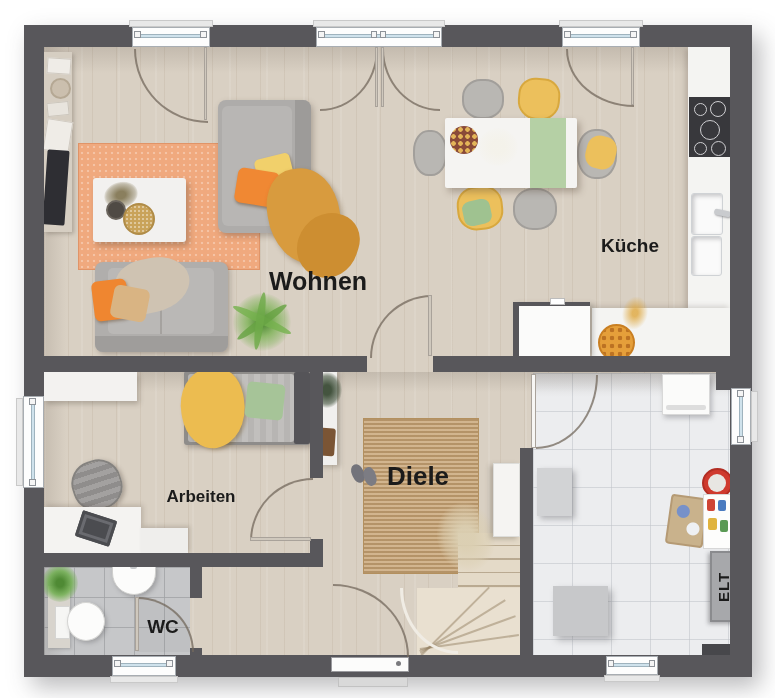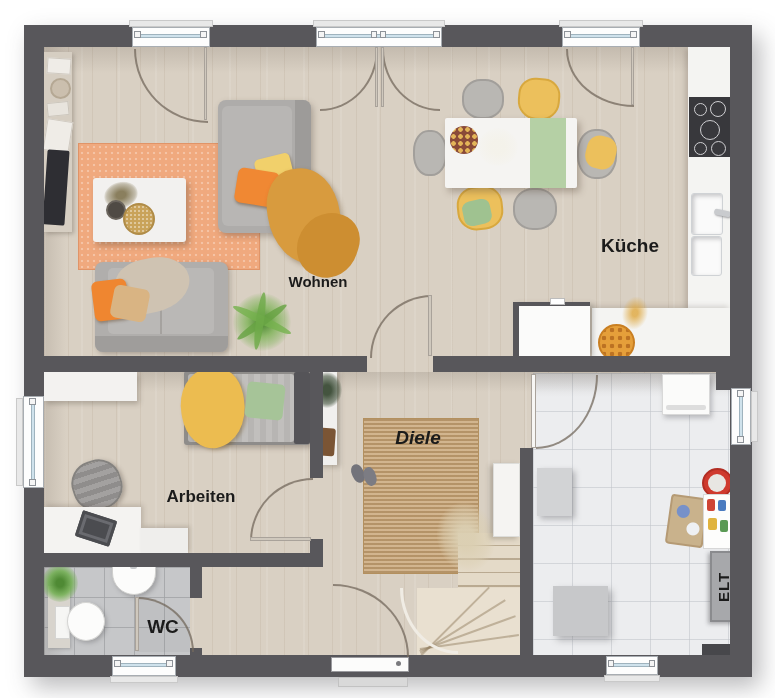--- a/index.html
+++ b/index.html
@@ -245,20 +245,20 @@
   <div class="arc" style="left:370px;top:295px;width:60px;height:61px;border-top-width:2px;border-left-width:2px;border-top-left-radius:100%;"></div>
   <div class="leaf" style="left:428px;top:295px;width:4px;height:61px;"></div>
   <div class="arc" style="left:250px;top:478px;width:61px;height:61px;border-top-width:2px;border-left-width:2px;border-top-left-radius:100%;"></div>
   <div class="leaf" style="left:250px;top:537px;width:61px;height:4px;"></div>
   <div class="arc" style="left:137px;top:597px;width:55px;height:53px;border-top-width:2px;border-right-width:2px;border-top-right-radius:100%;background:rgba(70,70,75,.05);"></div>
   <div class="leaf" style="left:135px;top:597px;width:4px;height:54px;"></div>
   <div class="arc" style="left:536px;top:375px;width:60px;height:72px;border-right-width:2px;border-bottom-width:2px;border-bottom-right-radius:100%;"></div>
   <div class="leaf" style="left:531px;top:374px;width:5px;height:74px;background:#f7f6f4;"></div>
   <div class="arc" style="left:333px;top:584px;width:74px;height:71px;border-top-width:2px;border-right-width:2px;border-top-right-radius:100%;"></div>
 
-  <div class="lbl" style="left:318px;top:281px;font-size:15px;">Wohnen</div>
+  <div class="lbl" style="left:318px;top:281px;font-size:25px;">Wohnen</div>
   <div class="lbl" style="left:630px;top:246px;font-size:19px;">Küche</div>
   <div class="lbl" style="left:201px;top:497px;font-size:17px;">Arbeiten</div>
-  <div class="lbl" style="left:418px;top:438px;font-size:19px;font-style:italic;">Diele</div>
+  <div class="lbl" style="left:418px;top:476px;font-size:26px;">Diele</div>
   <div class="lbl" style="left:163px;top:627px;font-size:19px;">WC</div>
   <div class="lbl" style="left:723px;top:587px;font-size:15px;transform:translate(-50%,-50%) rotate(-90deg);letter-spacing:1px;">ELT</div>
 
 </div>
 
 </body></html>

